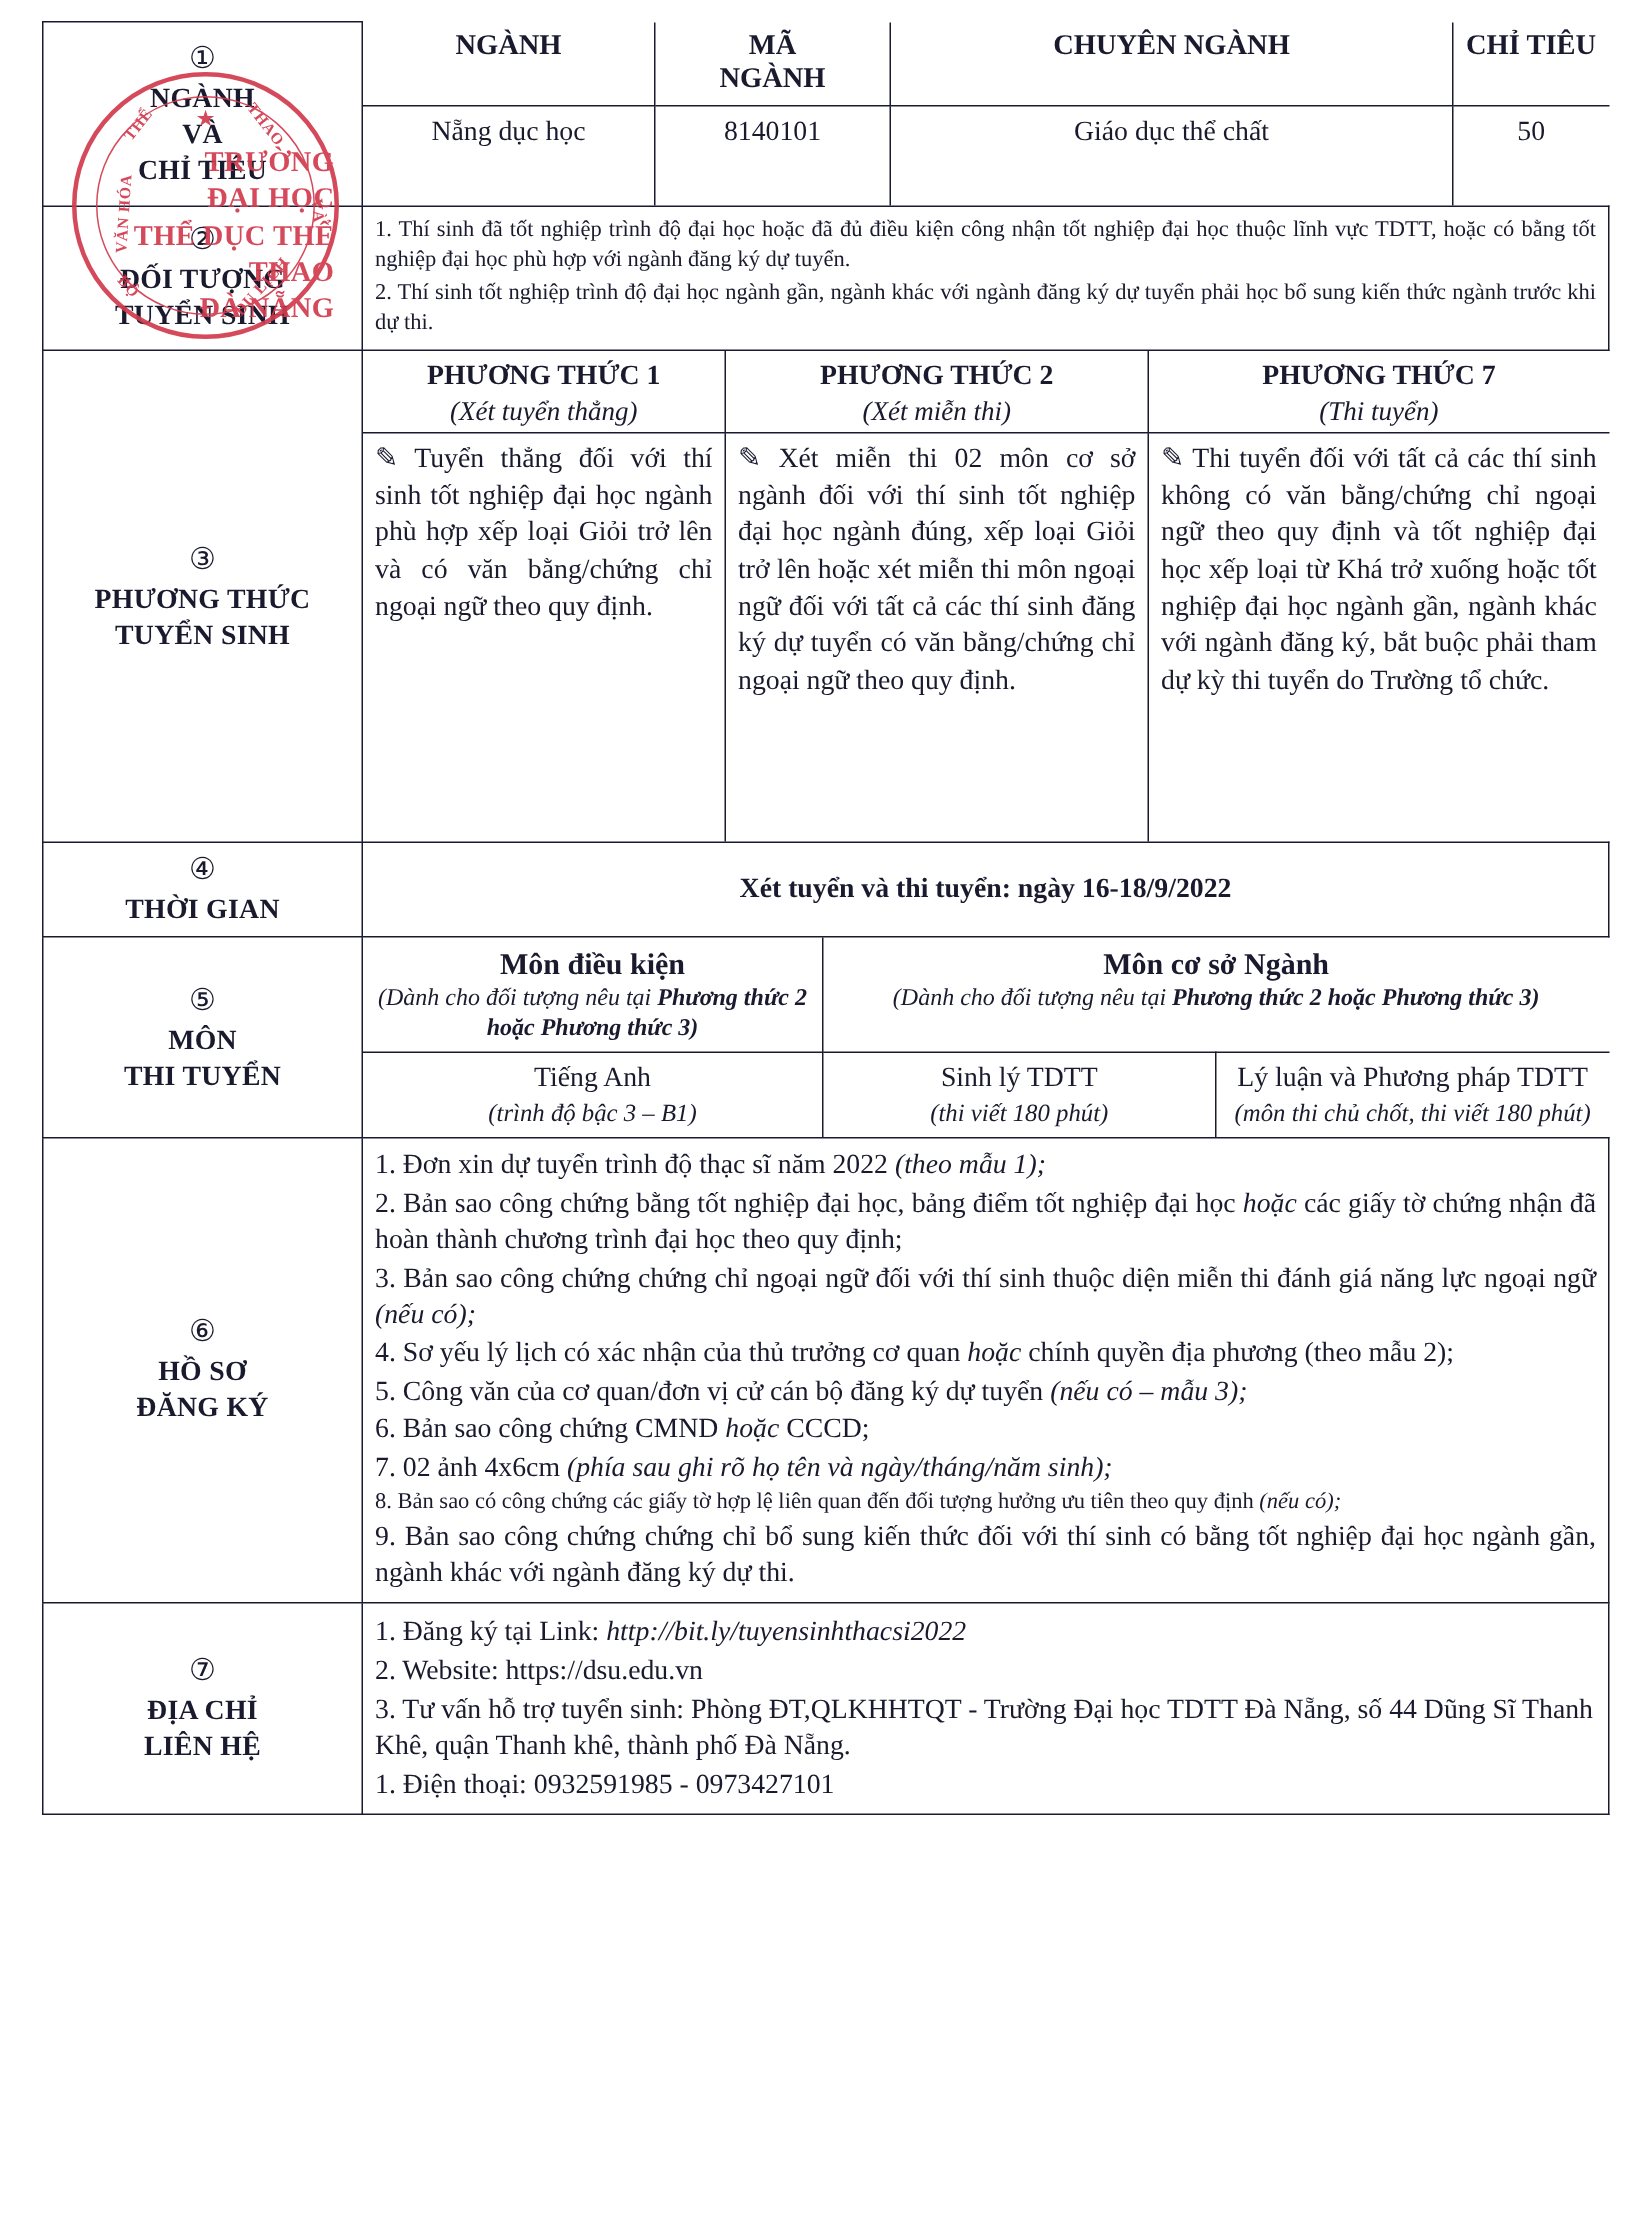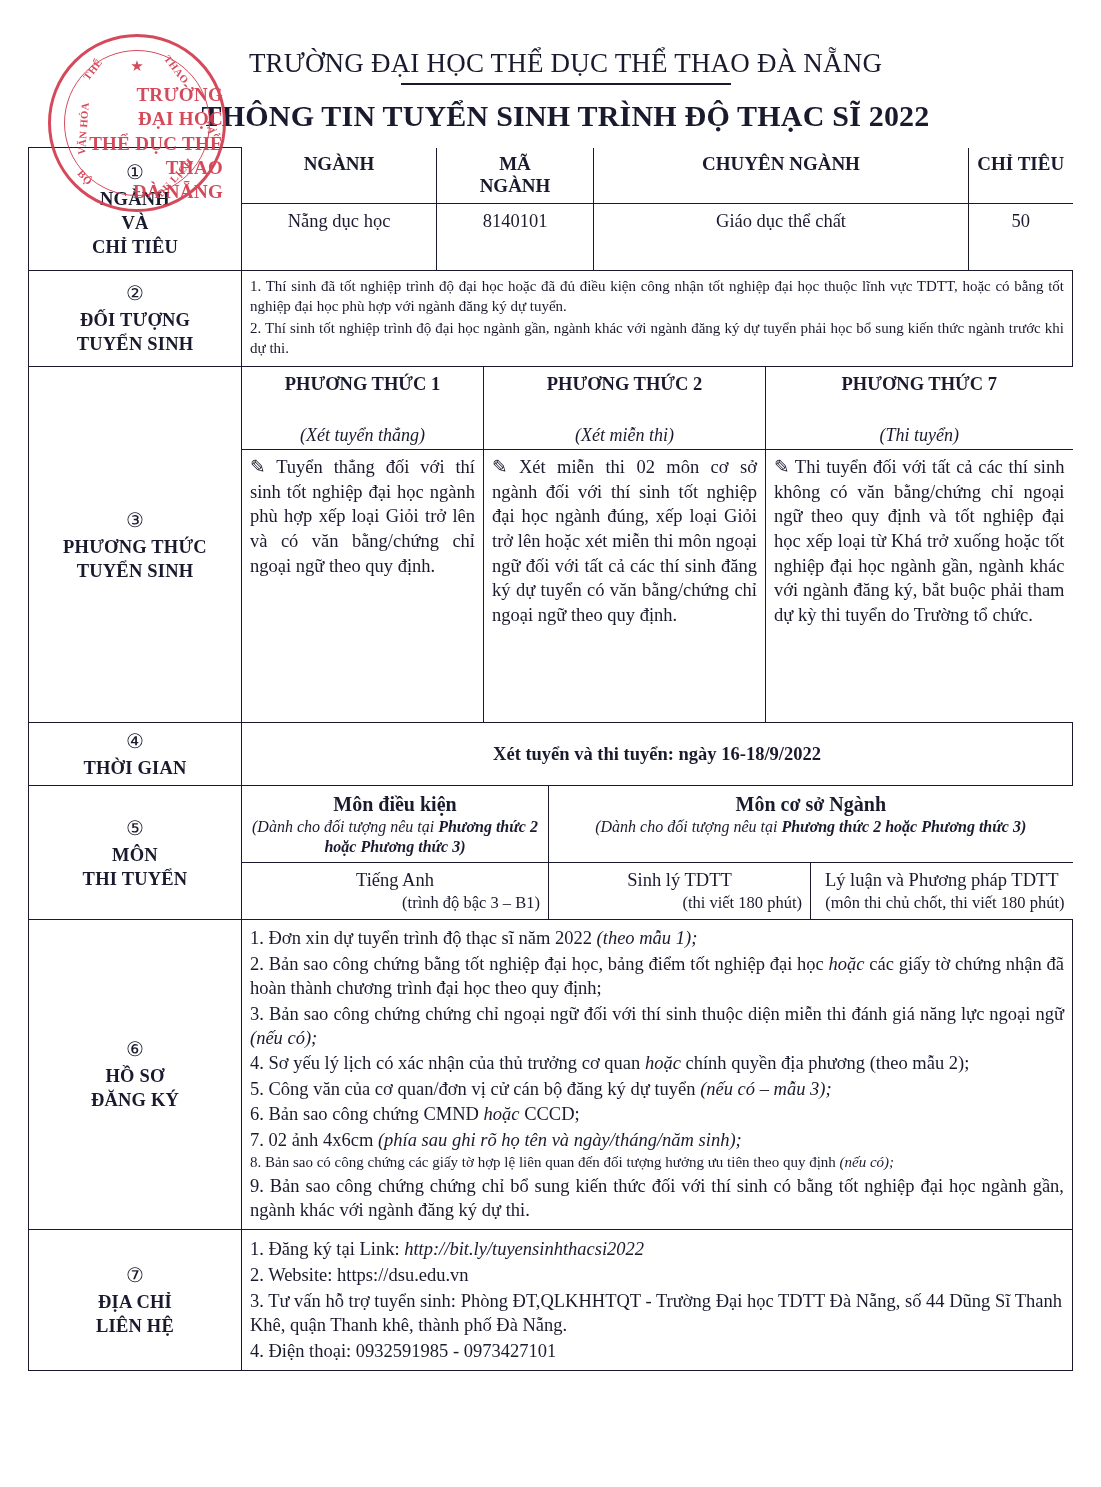--- a/index.html
+++ b/index.html
@@ -153,33 +153,33 @@
   .nested-wrap tr:first-child td { border-top: none; }
   .nested-wrap tr:last-child td { border-bottom: none; }
 
   
   .para { margin: 1px 0 2px 0; text-align: justify; font-size: 15px; line-height: 1.33; }
 
   
   .m3 { width: 100%; border-collapse: collapse; table-layout: fixed; }
   .m3 td { border: 1.6px solid #1a1a2e; padding: 4px 7px; font-size: 19px; vertical-align: top; }
   .m3 .mhd { text-align: center; font-weight: bold; padding-bottom: 2px; }
-  .m3 .mhd .sub { font-weight: normal; font-style: italic; font-size: 18px; display: block; margin-top: 28px; }
+  .m3 .mhd .sub { font-weight: normal; font-style: italic; font-size: 18px; display: block; }
   .m3 .body { text-align: justify; line-height: 1.33; height: 262px; }
 
   
   .time { text-align: center; font-weight: bold; font-size: 23px; padding: 16px 0 18px 0; }
 
   
   .m5 { width: 100%; border-collapse: collapse; table-layout: fixed; }
   .m5 td { border: 1.6px solid #1a1a2e; padding: 3px 6px; text-align: center; font-size: 19px; }
   .m5 .h { font-weight: bold; font-size: 20px; text-align: center; }
   .m5 .sub { font-style: italic; font-size: 16px; line-height: 1.25; display: block; }
   .m5 .sub .bb { font-weight: bold; }
-  .m5 .sub2 { font-size: 16.5px; display: block; text-align: right; }
+  .m5 .sub2 { font-style: italic; font-size: 16.5px; display: block; }
 
   
   .doclist { font-size: 18.7px; line-height: 1.31; text-align: justify; }
   .doclist p { margin: 1.5px 0; }
   .sq { font-size: 15px; }
 
   
   .contact { font-size: 19px; line-height: 1.35; }
   .contact p { margin: 2px 0; }
 
@@ -200,25 +200,20 @@
     <div class="arc arc-bot-l">BỘ</div>
     <div class="arc arc-bot-r">DU LỊCH</div>
     <div class="core">
       <span>TRƯỜNG</span><br>
       <span>ĐẠI HỌC</span><br>
       <span>THỂ DỤC THỂ THAO</span><br>
       <span>ĐÀ NẴNG</span>
     </div>
   </div>
 
-  <div class="head">
-    <div class="univ">TRƯỜNG ĐẠI HỌC THỂ DỤC THỂ THAO ĐÀ NẴNG</div>
-    <div class="rule"></div>
-    <div class="title">THÔNG TIN TUYỂN SINH TRÌNH ĐỘ THẠC SĨ 2022</div>
-  </div>
 
   <table class="doc">
 
     <tbody>
         <tr>
       <td class="lbl">
         <span class="num">①</span>
         <span>NGÀNH</span><br>
         <span>VÀ</span><br>
         <span>CHỈ TIÊU</span>
@@ -368,19 +363,19 @@
     <tr>
       <td class="lbl">
         <span class="num">⑦</span>
         <span>ĐỊA CHỈ</span><br>
         <span>LIÊN HỆ</span>
       </td>
       <td class="contact">
         <p><span class="b">1. Đăng ký tại Link: </span><span class="i">http://bit.ly/tuyensinhthacsi2022</span></p>
         <p><span class="b">2. Website: </span><span>https://dsu.edu.vn</span></p>
         <p><span class="b">3. Tư vấn hỗ trợ tuyển sinh: </span><span>Phòng ĐT,QLKHHTQT - Trường Đại học TDTT Đà Nẵng, số 44 Dũng Sĩ Thanh Khê, quận Thanh khê, thành phố Đà Nẵng.</span></p>
-        <p><span class="b">4. Điện thoại: </span><span>0932591985 - 0973427101</span></p>
+        <p><span class="b">1. Điện thoại: </span><span>0932591985 - 0973427101</span></p>
       </td>
     </tr>
 
   </tbody>
     </table>
 </div>
 
 </body></html>

